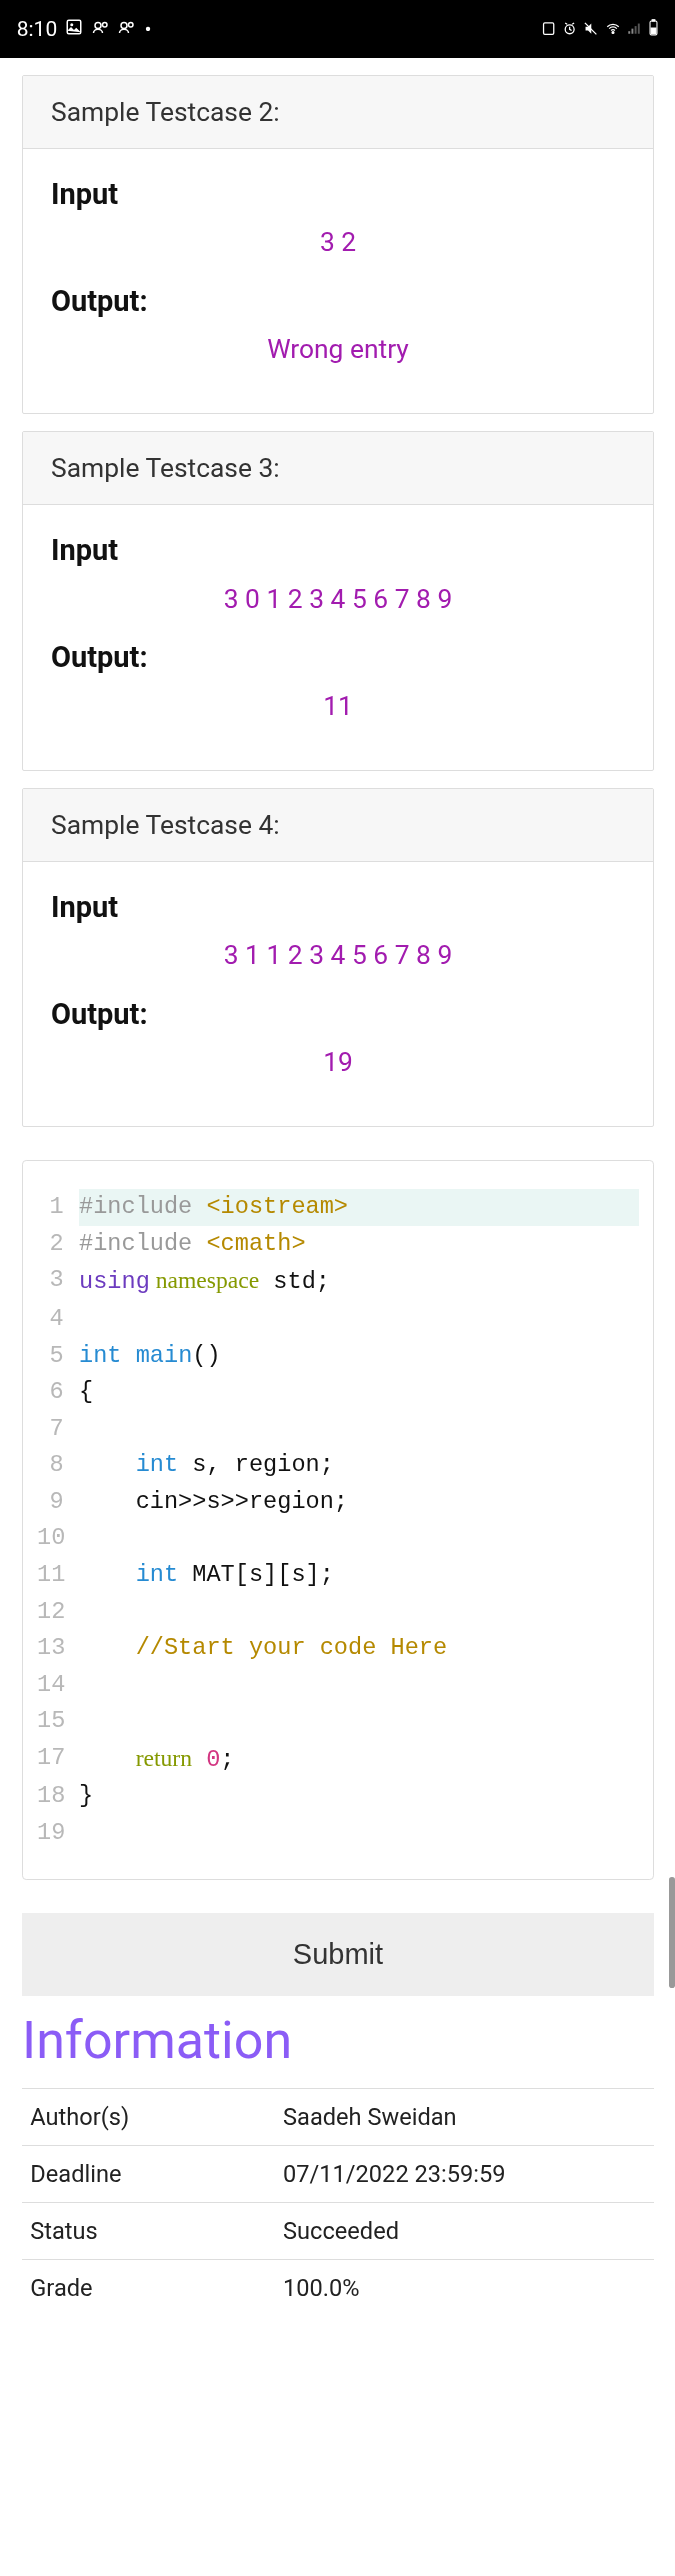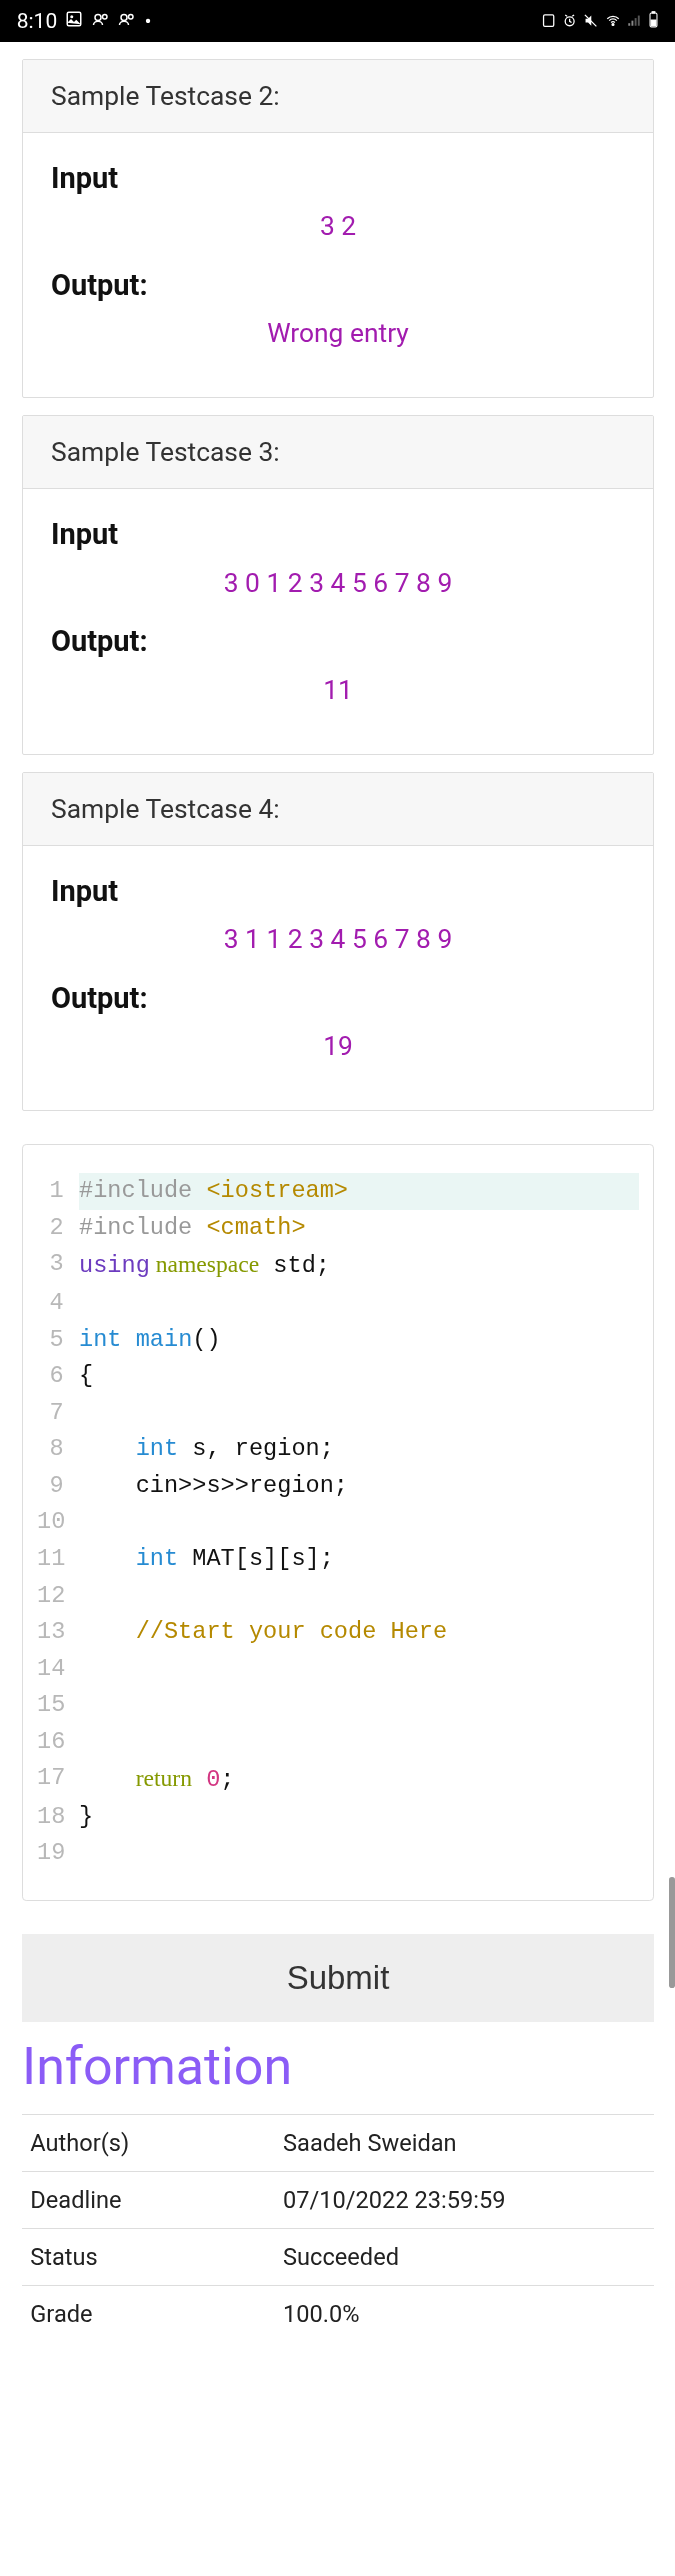--- a/index.html
+++ b/index.html
@@ -1,17 +1,17 @@
 <!DOCTYPE html>
 <html style="font-size:11px"><head>
 <meta charset="utf-8">
 <style>
 * { margin: 0; padding: 0; box-sizing: border-box; }
 body { font-family: -apple-system, "Segoe UI", Roboto, sans-serif; background: #fff; width: 676px; color: #111; }
-.status-bar { background: #000; color: #fff; height: 42px; display: flex; align-items: center; justify-content: space-between; padding: 0 16.7px; font-size: 21px; }
+.status-bar { background: #000; color: #fff; height: 58px; display: flex; align-items: center; justify-content: space-between; padding: 0 16.7px; font-size: 21px; }
 .status-left { display: flex; align-items: center; gap: 8.3px; }
 .status-right { display: flex; align-items: center; gap: 5.6px; }
 .content { padding: 0 22px 28px; }
 .card { border: 0.7px solid #ddd; border-radius: 2px; margin-top: 16.7px; overflow: hidden; }
 .card-header { background: #f7f7f7; padding: 21px 28px; font-size: 26.4px; color: #333; border-bottom: 0.7px solid #ddd; }
 .card-body { padding: 21px 28px 42px; }
 .io-label { font-size: 29px; font-weight: 700; margin-bottom: 16.7px; margin-top: 7px; color: #111; }
 .io-label:not(:first-child) { margin-top: 26.4px; }
 .io-value { font-size: 26.4px; color: #a21caf; margin-bottom: 7px; text-align: center; }
 
@@ -23,21 +23,21 @@
 .hl-row .code-line { background: #eaf6f4; }
 .tok-pp { color: #999; }
 .tok-str { color: #b58900; }
 .tok-kw { color: #859900; font-family: Liberation Serif, serif; }
 .tok-kw2 { color: #6c3bbf; }
 .tok-type { color: #268bd2; }
 .tok-fn { color: #268bd2; }
 .tok-num { color: #d33682; }
 .tok-cm { color: #b58900; }
 
-.submit-btn { display: block; width: 100%; background: #eee; border: none; padding: 25px 0; font-size: 33px; color: #333; margin-top: 33px; cursor: pointer; }
+.submit-btn { display: block; width: 100%; background: #eee; border: none; padding: 25px 0; font-size: 29px; color: #333; margin-top: 33px; cursor: pointer; }
 .info-title { font-size: 52px; color: #8b5cf6; margin-top: 14px; font-weight: 400; }
 .info-table { width: 100%; margin-top: 16.7px; font-size: 23.6px; border-collapse: collapse; }
 .info-table tr { border-top: 0.7px solid #ddd; }
 .info-table td { padding: 14px 8.3px; }
 .info-table td:first-child { width: 40%; color: #222; }
 .info-table td:last-child { color: #222; }
 
 .side-scroll { position: fixed; right: 0; top: 1877px; width: 5.6px; height: 111px; background: #999; border-radius: 2.8px; }
 </style>
 </head>
@@ -187,24 +187,20 @@
         </div>
       <div class="code-row">
           <span class="gutter">14</span>
           <span class="code-line"></span>
         </div>
       <div class="code-row">
           <span class="gutter">15</span>
           <span class="code-line"></span>
         </div>
       <div class="code-row">
-          <span class="gutter">16</span>
-          <span class="code-line"></span>
-        </div>
-      <div class="code-row">
           <span class="gutter">17</span>
           <span class="code-line"><span>    </span><span class="tok-kw">return</span><span> </span><span class="tok-num">0</span><span>;</span></span>
         </div>
       <div class="code-row">
           <span class="gutter">18</span>
           <span class="code-line">}</span>
         </div>
       <div class="code-row">
           <span class="gutter">19</span>
           <span class="code-line"></span>
@@ -216,21 +212,21 @@
 
   <h2 class="info-title">Information</h2>
   <table class="info-table">
     <tbody>
         <tr>
           <td>Author(s)</td>
           <td>Saadeh Sweidan</td>
         </tr>
     <tr>
           <td>Deadline</td>
-          <td>07/10/2022 23:59:59</td>
+          <td>07/11/2022 23:59:59</td>
         </tr>
     <tr>
           <td>Status</td>
           <td>Succeeded</td>
         </tr>
     <tr>
           <td>Grade</td>
           <td>100.0%</td>
         </tr>
   </tbody>

